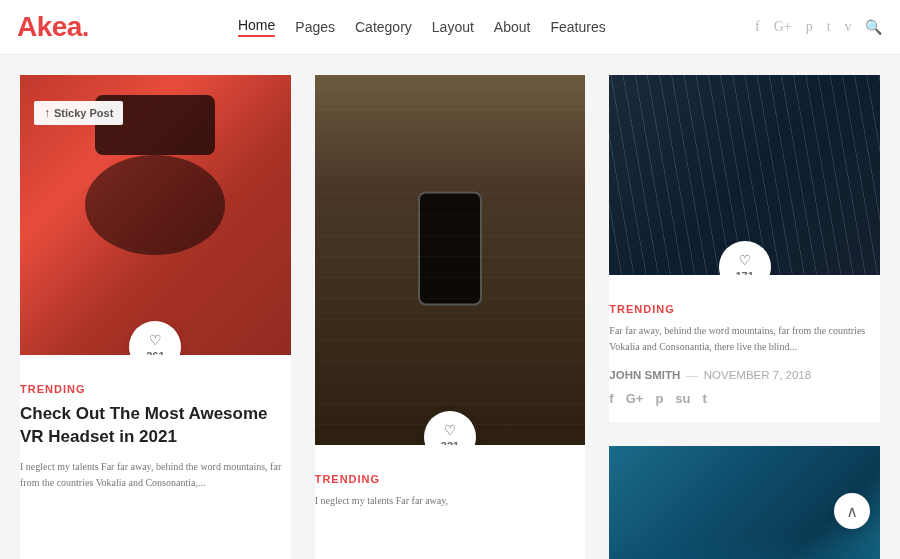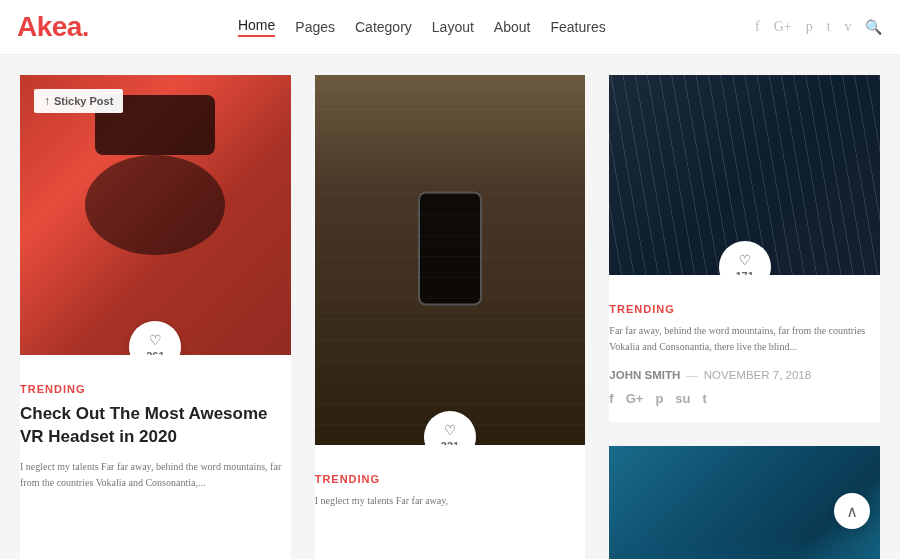--- a/index.html
+++ b/index.html
@@ -159,21 +159,21 @@
       content: '';
       position: absolute;
       bottom: 0; left: 0; right: 0;
       height: 60px;
       background: linear-gradient(0deg, #0a5070, transparent);
     }
 
     
     .sticky-badge {
       position: absolute;
-      top: 14px;
+      top: 26px;
       left: 14px;
       background: rgba(255,255,255,0.95);
       padding: 5px 10px;
       font-size: 11px;
       font-family: sans-serif;
       font-weight: 600;
       color: #555;
       display: flex;
       align-items: center;
       gap: 4px;
@@ -322,21 +322,21 @@
         <div class="sticky-badge">
           <span>Sticky Post</span>
         </div>
         <div class="like-btn">
           <span class="heart">♡</span>
           <span class="count">261</span>
         </div>
       </div>
       <div class="card-body">
         <div class="trending-label">TRENDING</div>
-        <div class="card-title">Check Out The Most Awesome VR Headset in 2020</div>
+        <div class="card-title">Check Out The Most Awesome VR Headset in 2021</div>
         <div class="card-excerpt">I neglect my talents Far far away, behind the word mountains, far from the countries Vokalia and Consonantia,...</div>
       </div>
     </div>
 
     <div class="card card-col">
       <div class="card-image-wrap">
         <div class="img-phone"></div>
         <div class="like-btn">
           <span class="heart">♡</span>
           <span class="count">321</span>

